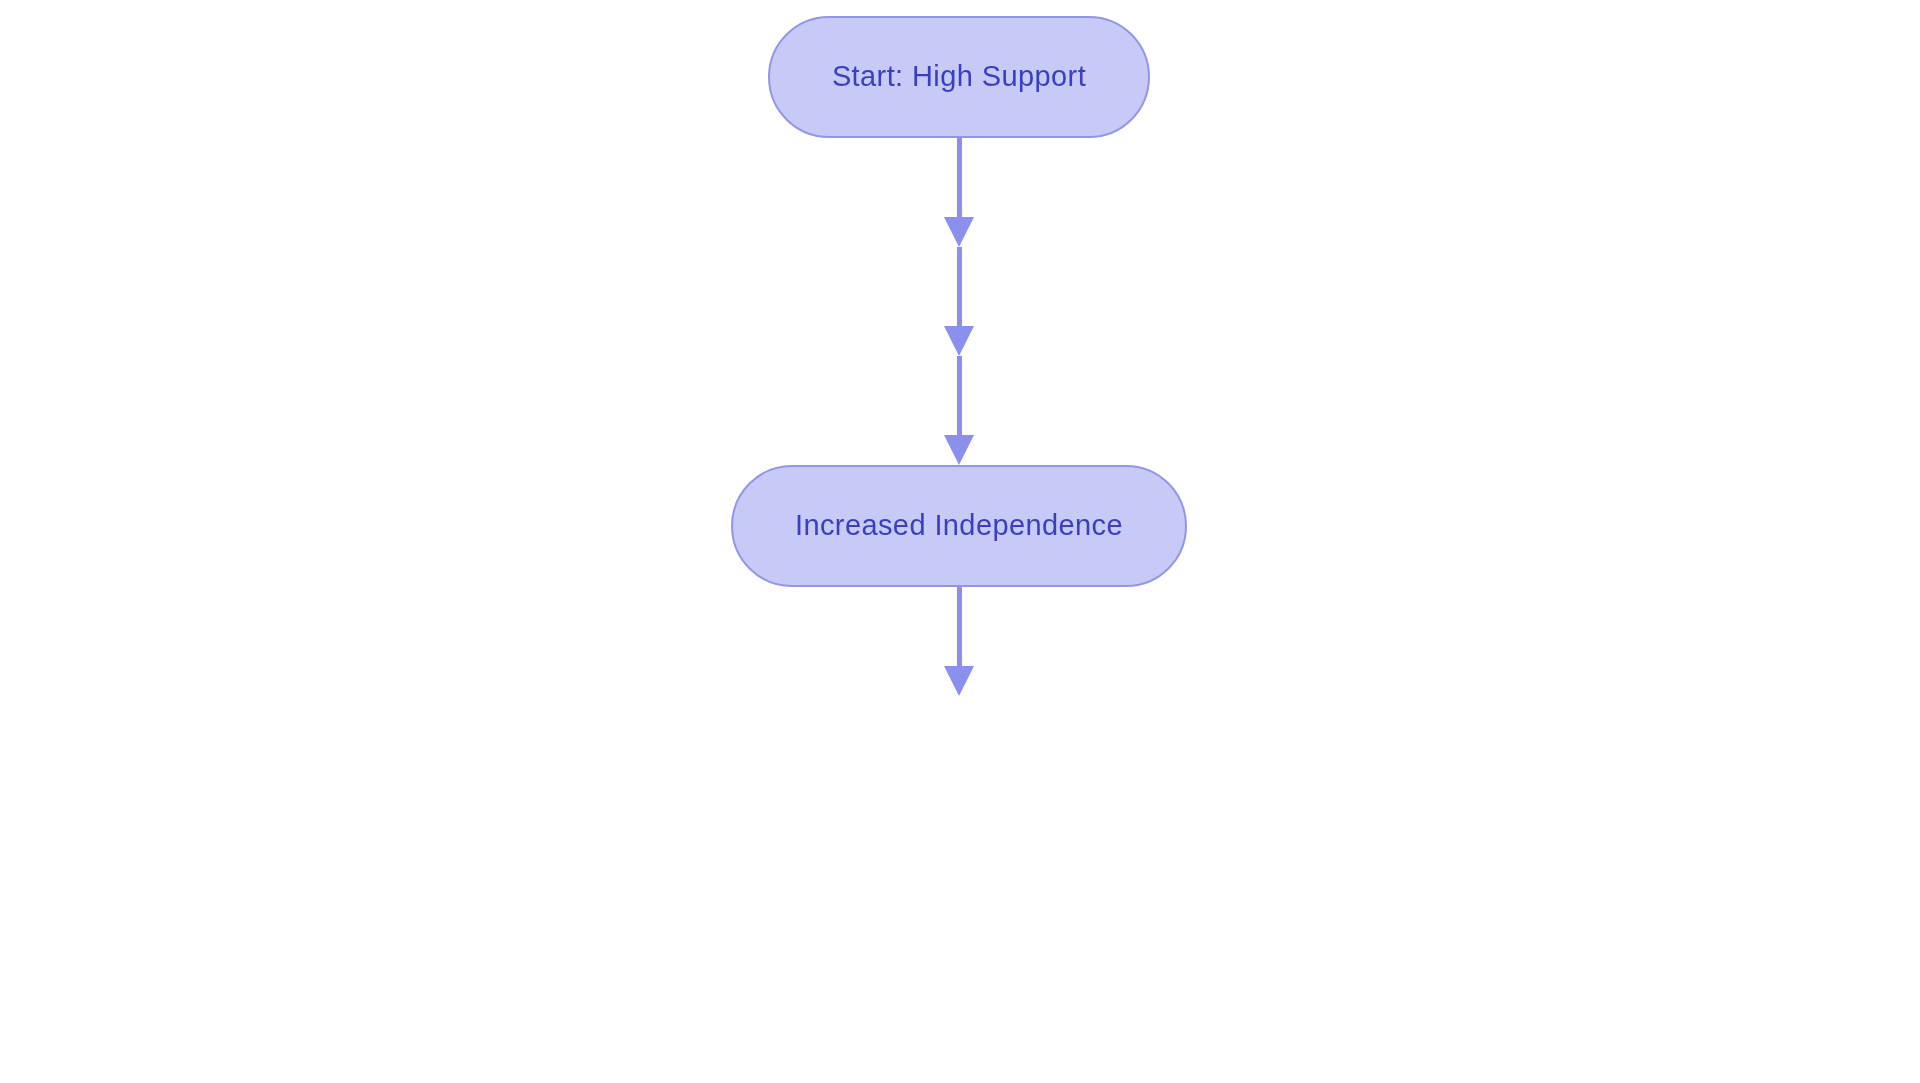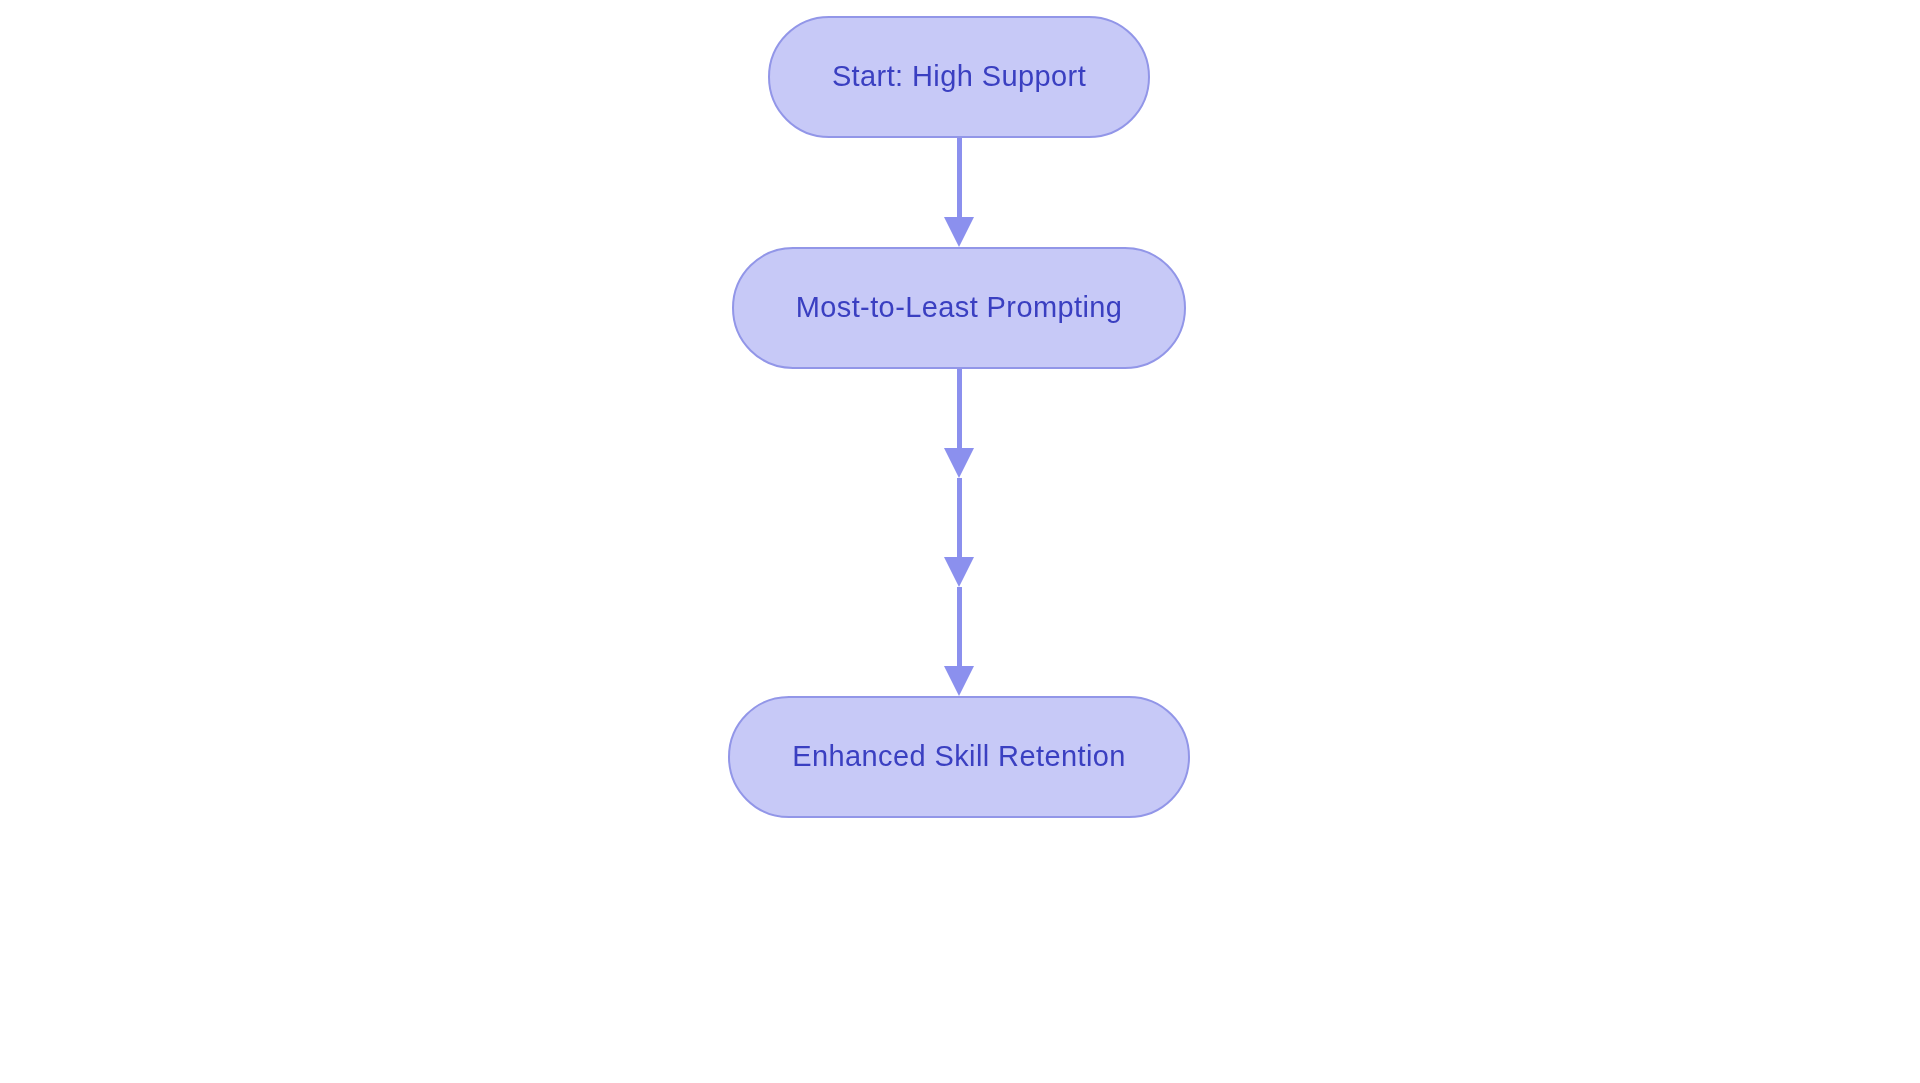--- a/index.html
+++ b/index.html
@@ -79,39 +79,36 @@
 
     <div class="node">
       <span class="node-label">Start: High Support</span>
     </div>
 
     <div class="connector">
       <div class="arrow-line"></div>
       <div class="arrowhead"></div>
     </div>
 
-    <div class="node">
-      <span class="node-label">Most-to-Least Prompting</span>
-    </div>
-
-    <div class="connector">
-      <div class="arrow-line"></div>
-      <div class="arrowhead"></div>
-    </div>
-
 
     <div class="connector">
       <div class="arrow-line"></div>
       <div class="arrowhead"></div>
     </div>
 
 
     <div class="connector">
       <div class="arrow-line"></div>
       <div class="arrowhead"></div>
     </div>
 
     <div class="node">
-      <span class="node-label">Enhanced Skill Retention</span>
+      <span class="node-label">Increased Independence</span>
     </div>
+
+    <div class="connector">
+      <div class="arrow-line"></div>
+      <div class="arrowhead"></div>
+    </div>
+
 
   </div>
 </div>
 
 </body></html>

